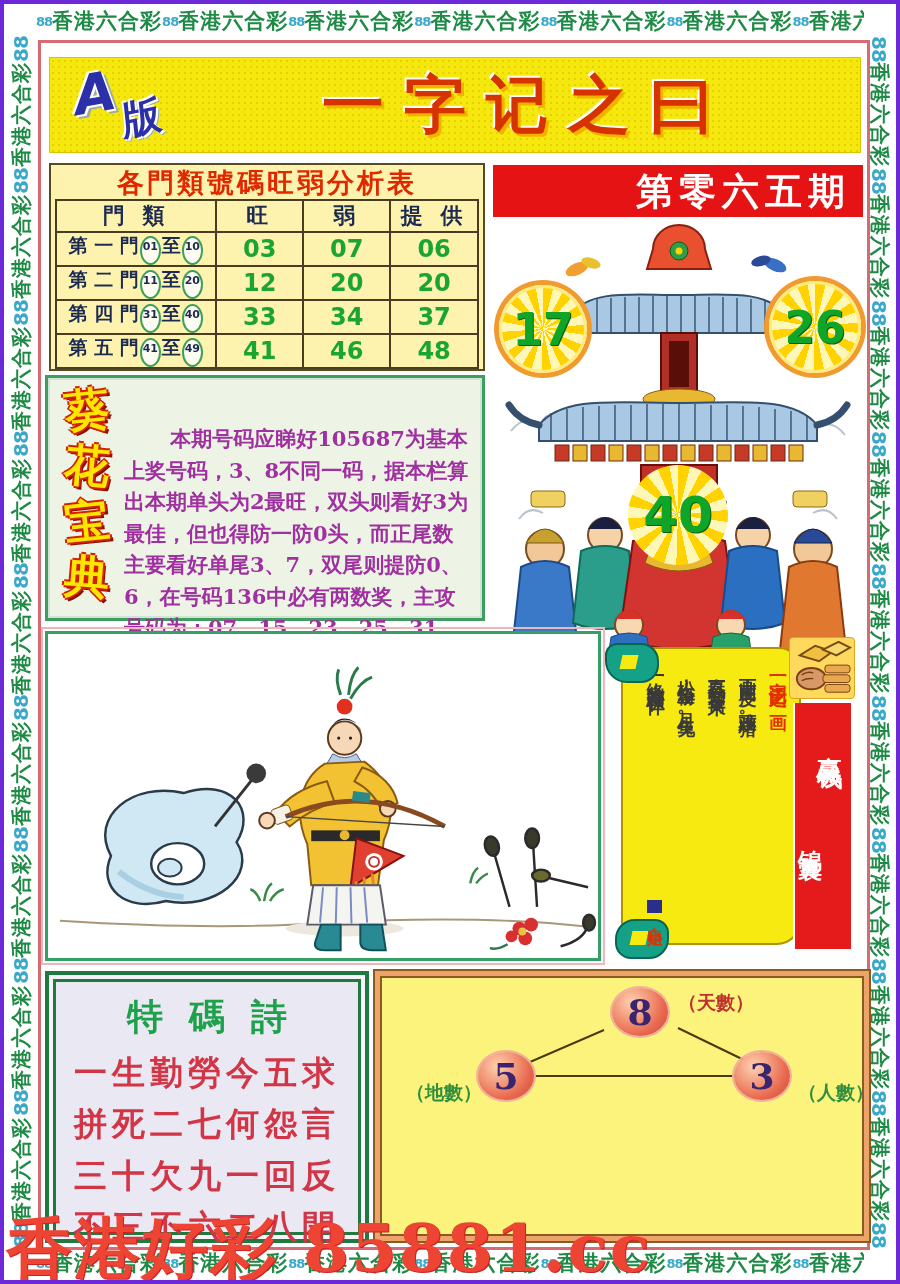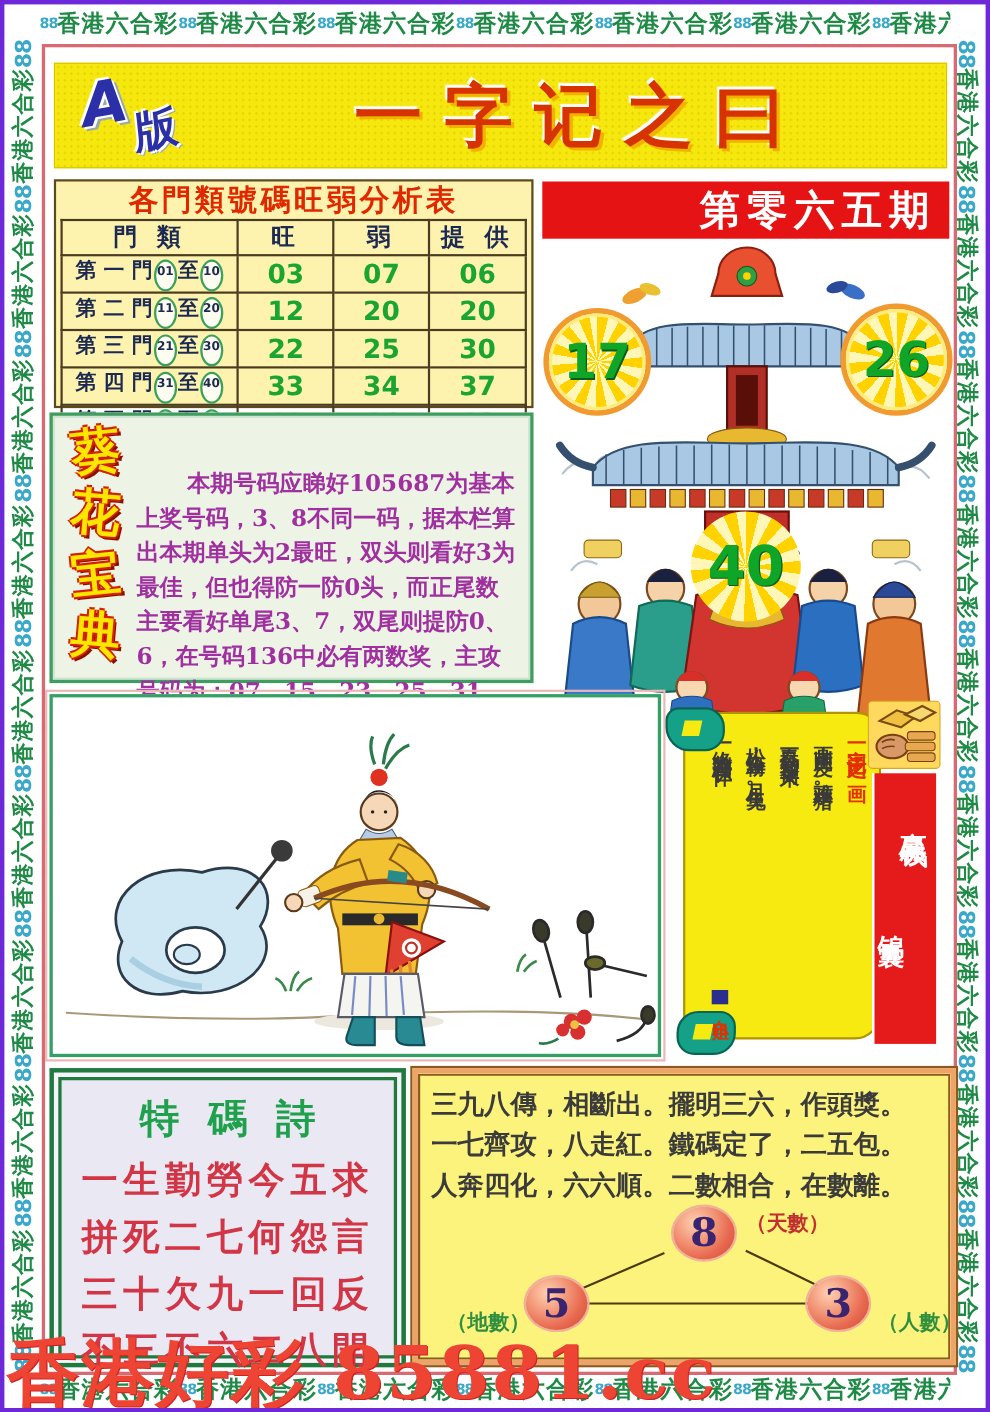--- a/index.html
+++ b/index.html
@@ -240,26 +240,20 @@
               <td class="gate"><span>第 一 門</span><span class="circ">01</span><span>至</span><span class="circ">10</span></td>
               <td class="num">03</td>
               <td class="num">07</td>
               <td class="num">06</td>
             </tr>
             <tr>
               <td class="gate"><span>第 二 門</span><span class="circ">11</span><span>至</span><span class="circ">20</span></td>
               <td class="num">12</td>
               <td class="num">20</td>
               <td class="num">20</td>
-            </tr>
-            <tr>
-              <td class="gate"><span>第 三 門</span><span class="circ">21</span><span>至</span><span class="circ">30</span></td>
-              <td class="num">22</td>
-              <td class="num">25</td>
-              <td class="num">30</td>
             </tr>
             <tr>
               <td class="gate"><span>第 四 門</span><span class="circ">31</span><span>至</span><span class="circ">40</span></td>
               <td class="num">33</td>
               <td class="num">34</td>
               <td class="num">37</td>
             </tr>
             <tr>
               <td class="gate"><span>第 五 門</span><span class="circ">41</span><span>至</span><span class="circ">49</span></td>
               <td class="num">41</td>
@@ -465,25 +459,20 @@
       <div class="poem-title">特碼詩</div>
       <div class="poem-lines">
           <div>一生勤勞今五求</div>
           <div>拼死二七何怨言</div>
           <div>三十欠九一回反</div>
           <div>不三不六二八開</div>
         </div>
     </div>
 
     <div class="verse-box">
-      <div class="verse-lines">
-          <div>三九八傳，相斷出。擺明三六，作頭獎。</div>
-          <div>一七齊攻，八走紅。鐵碼定了，二五包。</div>
-          <div>人奔四化，六六順。二數相合，在數離。</div>
-        </div>
       <div class="diagram">
         <svg viewBox="0 0 494 120" width="494" height="120">
           <line x1="212" y1="42" x2="138" y2="74" stroke="#4a3a10" stroke-width="2"></line>
           <line x1="286" y1="40" x2="352" y2="72" stroke="#4a3a10" stroke-width="2"></line>
           <line x1="142" y1="88" x2="344" y2="88" stroke="#4a3a10" stroke-width="2"></line>
         </svg>
         <div class="node" id="node-top">8</div>
         <div class="node" id="node-left">5</div>
         <div class="node" id="node-right">3</div>
         <div class="nlabel" id="lbl-top">（天數）</div>

